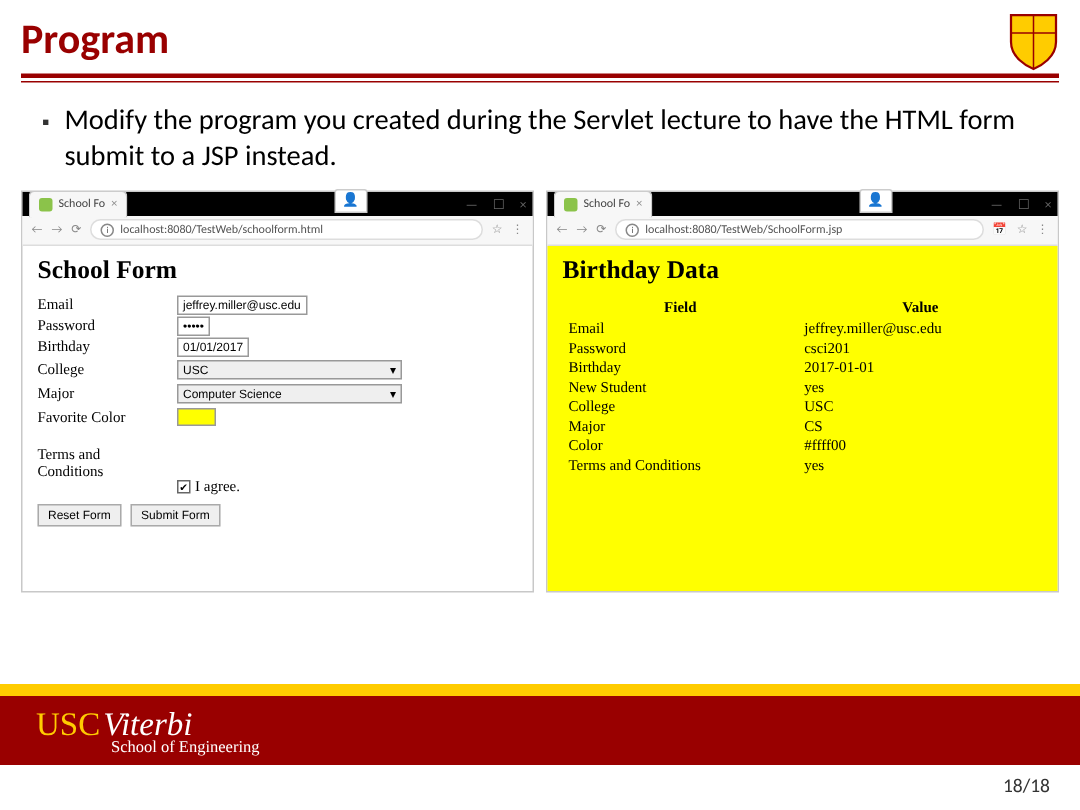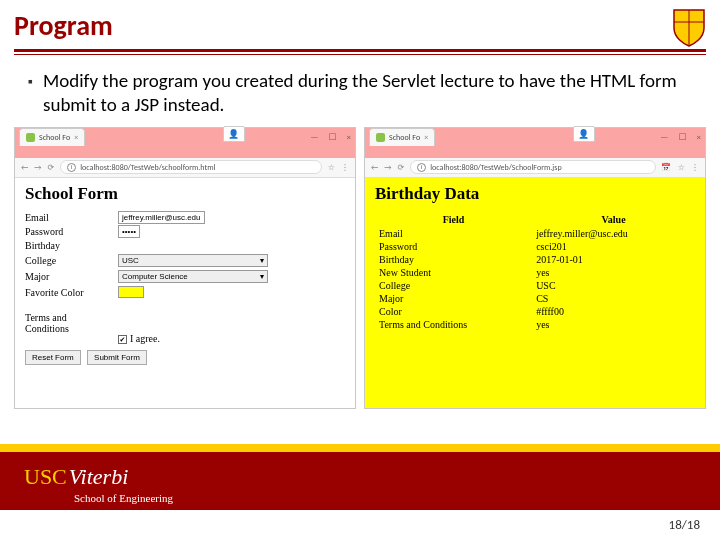--- a/index.html
+++ b/index.html
@@ -10,21 +10,21 @@
   .shield { position: absolute; top: 8px; right: 14px; }
   .shield svg { width: 34px; height: 40px; }
   .rule1 { height: 3px; background: #990000; margin: 2px 14px 0; }
   .rule2 { height: 1px; background: #990000; margin: 2px 14px 0; }
 
   .bullet { margin: 14px 28px 10px; font-size: 19px; line-height: 1.25; color: #000; display: flex; gap: 10px; }
   .bullet .mark { color: #333; font-size: 14px; line-height: 25px; }
 
   .shots { display: flex; gap: 8px; padding: 0 14px; }
   .browser { flex: 1; border: 1px solid #c8c8c8; background: #fff; font-size: 9px; }
-  .bw-top { background: #fca5a5; height: 30px; display: flex; align-items: flex-start; position: relative; }
+  .bw-top { background: #000000; height: 16px; display: flex; align-items: center; position: relative; }
   .tab { background: #f7f7f7; border: 1px solid #ccc; border-bottom: none; border-radius: 4px 4px 0 0; height: 18px; display: flex; align-items: center; padding: 0 6px; margin-left: 4px; gap: 4px; font-size: 8px; color: #444; }
   .tab .favicon { width: 9px; height: 9px; background: #8bc34a; border-radius: 2px; }
   .tab .x { color: #888; font-size: 8px; }
   .win-btns { position: absolute; right: 4px; top: 3px; display: flex; gap: 10px; color: #666; font-size: 9px; }
   .person-icon { position: absolute; right: 110px; top: -2px; background: #fff; border: 1px solid #ccc; border-radius: 2px 2px 0 0; width: 22px; height: 16px; display: flex; align-items: center; justify-content: center; font-size: 9px; }
   .addr-bar { background: #f7f7f7; border-bottom: 1px solid #ddd; height: 20px; display: flex; align-items: center; padding: 0 6px; gap: 6px; font-size: 8px; color: #555; }
   .addr-bar .nav { color: #888; }
   .addr-bar .url-box { flex: 1; background: #fff; border: 1px solid #ddd; border-radius: 10px; height: 14px; display: flex; align-items: center; padding: 0 6px; gap: 4px; color: #555; }
   .addr-bar .info-i { width: 9px; height: 9px; border: 1px solid #888; border-radius: 50%; display: flex; align-items: center; justify-content: center; font-size: 6px; }
   .addr-bar .star { color: #888; }
@@ -43,21 +43,21 @@
   .chk.on::after { content: "✔"; font-size: 7px; display: block; text-align: center; line-height: 8px; }
   .swatch { width: 26px; height: 12px; background: #ffff00; border: 1px solid #999; display: inline-block; }
   .btns { margin-top: 6px; }
   .btn { background: #efefef; border: 1px solid #aaa; font-size: 8px; padding: 2px 6px; font-family: Arial, sans-serif; display: inline-block; margin-right: 4px; }
 
   .page2 { background: #ffff00; min-height: 230px; }
   .tbl { width: 100%; font-size: 10px; border-collapse: collapse; }
   .tbl th { font-weight: 700; text-align: center; padding: 2px 4px; }
   .tbl td { text-align: left; padding: 1px 4px; }
 
-  .footer-band { position: absolute; bottom: 30px; left: 0; right: 0; height: 66px; background: linear-gradient(#ffcc00 0 8px, #990000 8px 100%); display: flex; align-items: center; padding-left: 24px; }
+  .footer-band { position: absolute; bottom: 30px; left: 0; right: 0; height: 54px; background: linear-gradient(#ffcc00 0 8px, #990000 8px 100%); display: flex; align-items: center; padding-left: 24px; }
   .usc-logo { color: #ffcc00; font-family: "Times New Roman", serif; font-size: 22px; }
   .usc-logo .viterbi { color: #fff; font-style: italic; font-weight: normal; margin-left: 2px; }
   .usc-sub { position: absolute; left: 74px; bottom: 6px; color: #fff; font-size: 11px; font-family: "Times New Roman", serif; }
 
   .pagenum { position: absolute; right: 20px; bottom: 8px; font-size: 13px; color: #333; }
 </style>
 </head>
 <body>
 
 <div class="slide">
@@ -111,20 +111,21 @@
         <div class="formrow">
             <span class="lab">Email</span>
             <span class="ctrl"><span class="txt">jeffrey.miller@usc.edu</span></span>
           </div>
         <div class="formrow">
             <span class="lab">Password</span>
             <span class="ctrl"><span class="txt">•••••</span></span>
           </div>
         <div class="formrow">
             <span class="lab">Birthday</span>
+            <span class="ctrl"><span class="txt">01/01/2017</span></span>
           </div>
         <div class="formrow">
             <span class="lab">College</span>
             <span class="ctrl">
               <span class="sel">
                 <span>USC</span>
                 <span>▾</span>
               </span>
             </span>
           </div>

